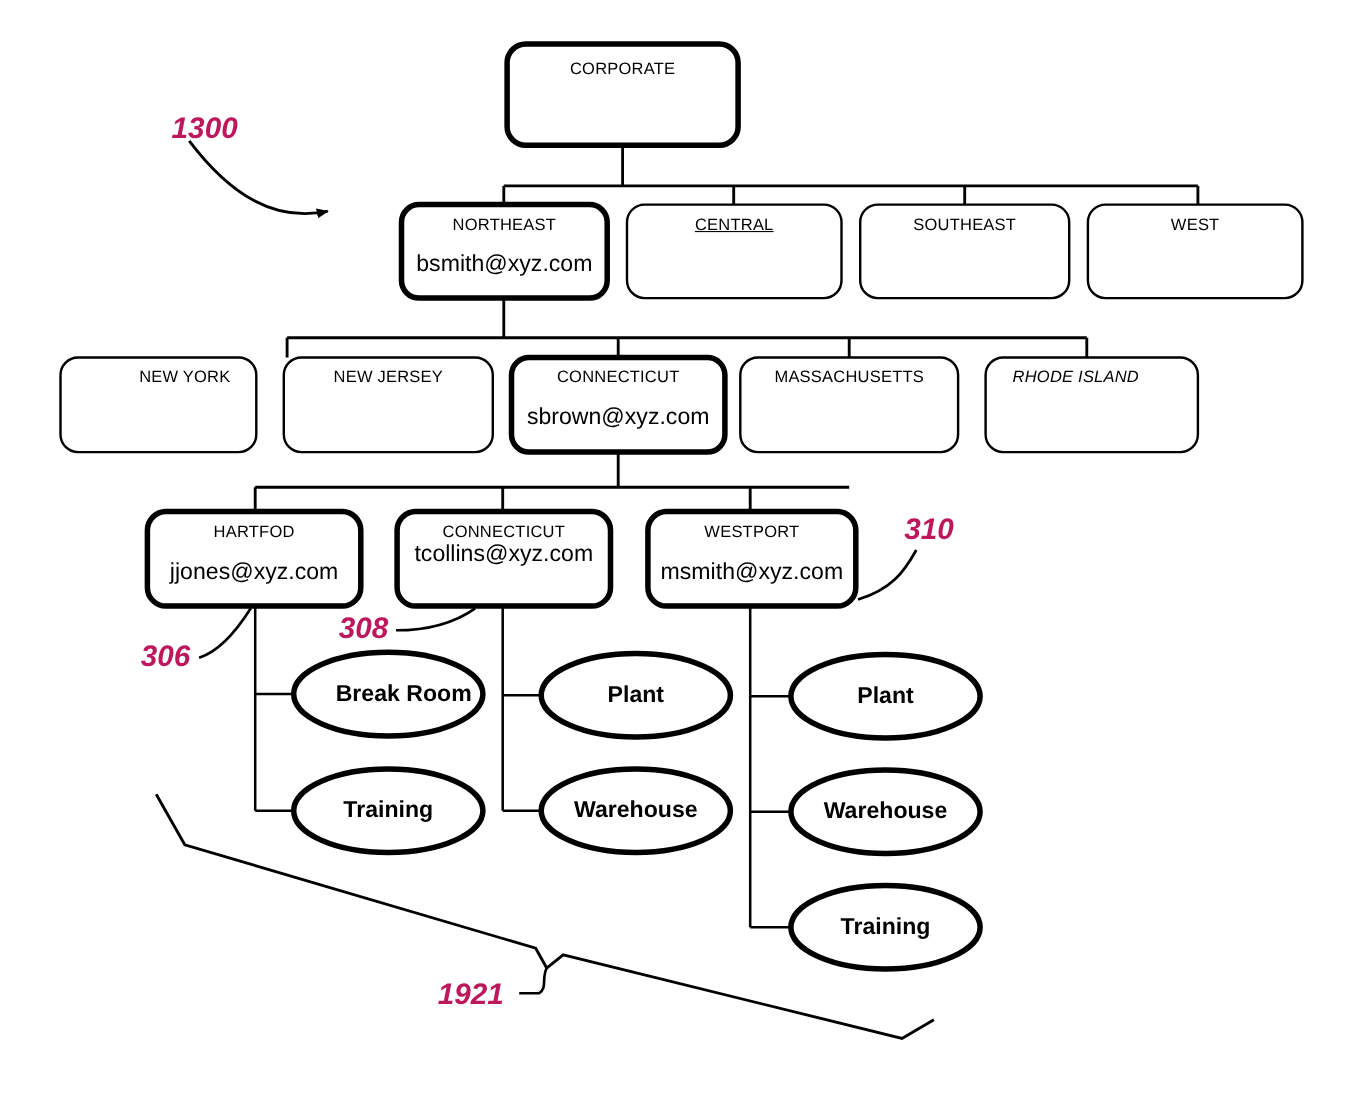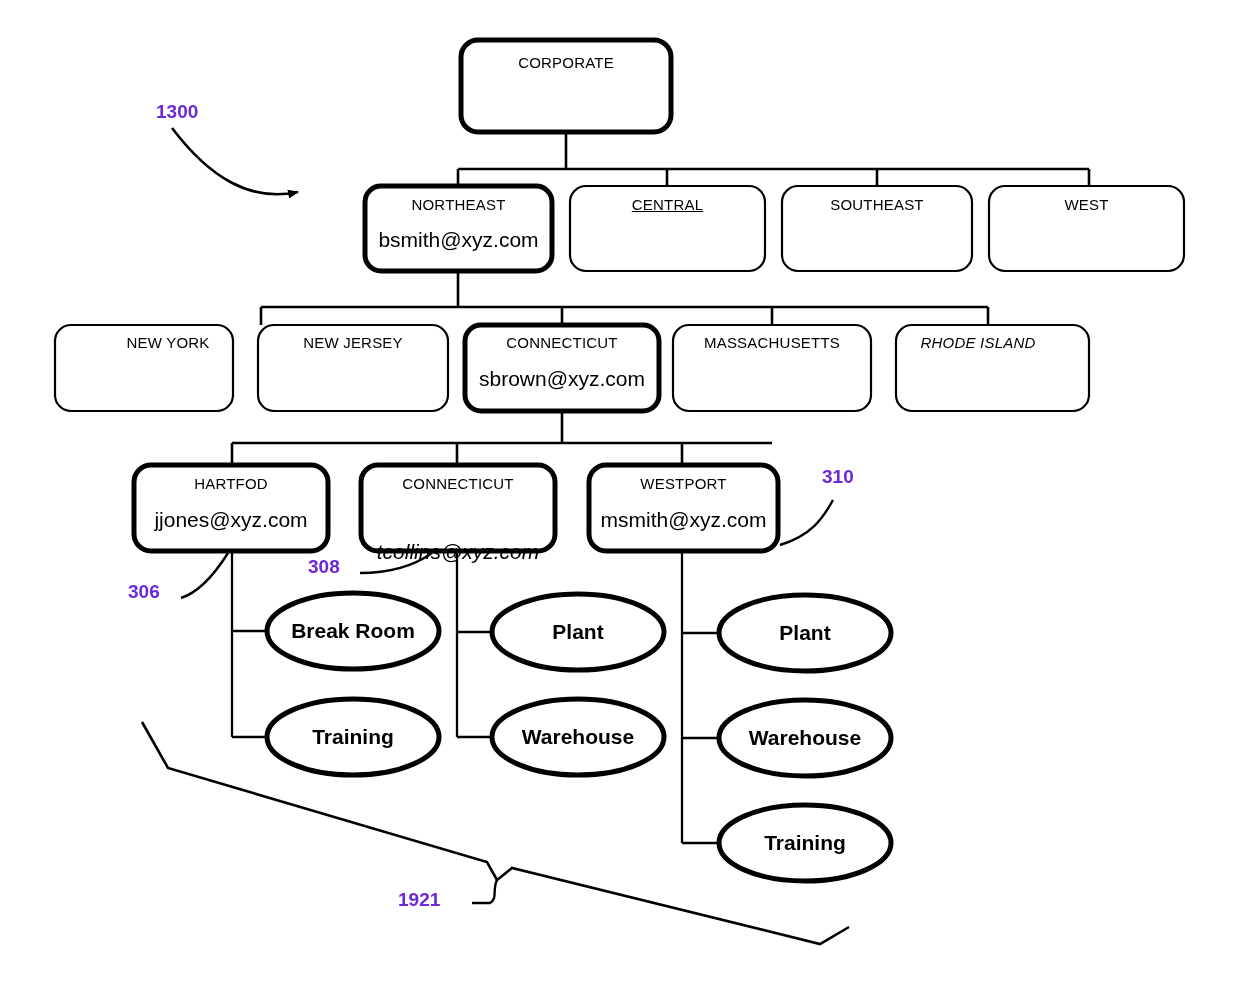--- a/index.html
+++ b/index.html
@@ -36,23 +36,24 @@
   .box-email {
     font-size: 21px;
     letter-spacing: 0px;
   }
   .oval-label {
     font-size: 21px;
     font-weight: bold;
   }
   .ref-label {
     position: absolute;
+    font-style: italic;
     font-weight: bold;
-    font-size: 19px;
-    color: #6d28d9;
+    font-size: 27px;
+    color: #be185d;
     white-space: nowrap;
   }
 </style>
 </head>
 <body>
 
 <div id="canvas">
 
   <svg id="svg-layer" viewBox="0 0 1240 1002">
     <defs>
@@ -164,26 +165,26 @@
   <div class="node-label box-email" style="left:465px; top:367px; width:194px;">sbrown@xyz.com</div>
 
   <div class="node-label box-title" style="left:671px; top:334px; width:202px;">MASSACHUSETTS</div>
 
   <div class="node-label box-title" style="left:896px; top:334px; width:164px;font-style:italic;">RHODE ISLAND</div>
 
   <div class="node-label box-title" style="left:134px; top:475px; width:194px;">HARTFOD</div>
   <div class="node-label box-email" style="left:134px; top:508px; width:194px;">jjones@xyz.com</div>
 
   <div class="node-label box-title" style="left:361px; top:475px; width:194px;">CONNECTICUT</div>
-  <div class="node-label box-email" style="left:361px; top:540px; width:194px;font-style:italic;">tcollins@xyz.com</div>
+  <div class="node-label box-email" style="left:361px; top:492px; width:194px;">tcollins@xyz.com</div>
 
   <div class="node-label box-title" style="left:589px; top:475px; width:189px;">WESTPORT</div>
   <div class="node-label box-email" style="left:589px; top:508px; width:189px;">msmith@xyz.com</div>
 
-  <div class="node-label oval-label" style="left:267px; top:619px; width:172px;">Break Room</div>
+  <div class="node-label oval-label" style="left:281px; top:619px; width:172px;">Break Room</div>
   <div class="node-label oval-label" style="left:267px; top:725px; width:172px;">Training</div>
 
   <div class="node-label oval-label" style="left:492px; top:620px; width:172px;">Plant</div>
   <div class="node-label oval-label" style="left:492px; top:725px; width:172px;">Warehouse</div>
 
   <div class="node-label oval-label" style="left:719px; top:621px; width:172px;">Plant</div>
   <div class="node-label oval-label" style="left:719px; top:726px; width:172px;">Warehouse</div>
   <div class="node-label oval-label" style="left:719px; top:831px; width:172px;">Training</div>
 
   <div class="ref-label" style="left:156px; top:101px;">1300</div>

